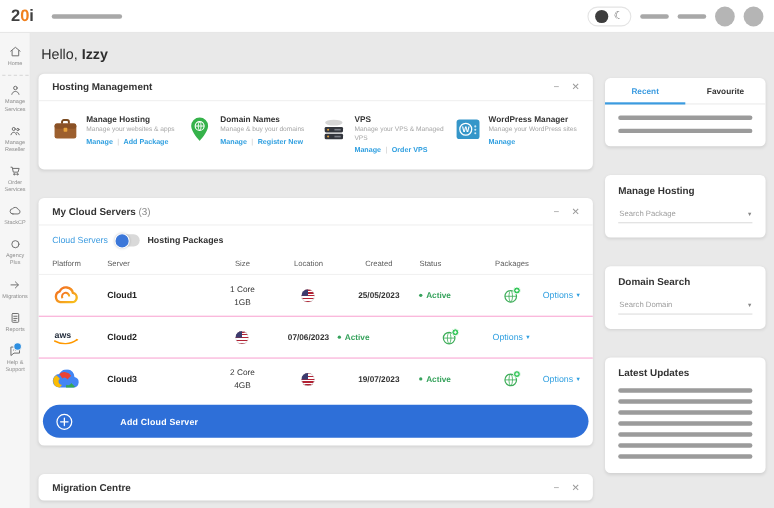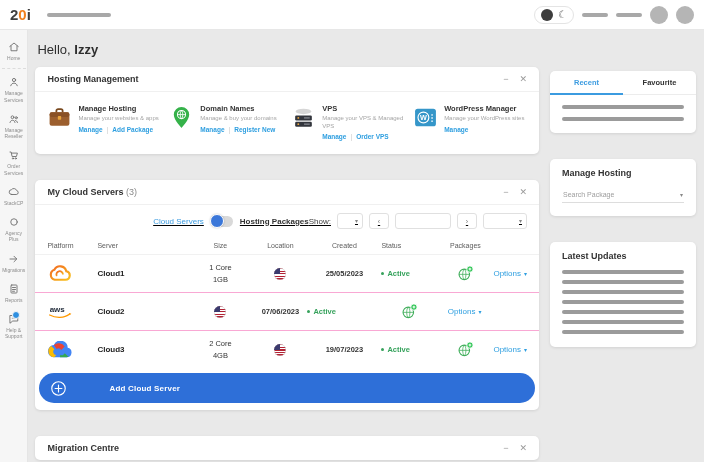--- a/index.html
+++ b/index.html
@@ -75,21 +75,21 @@
   .hm-row{display:flex;padding:12px 12px 14px 12px;gap:8px;}
   .hm-item{flex:1;display:flex;gap:6px;min-width:0;}
   .hm-icon{width:25px;height:25px;flex:none;margin-top:1px;}
   .hm-icon svg{width:100%;height:100%;}
   .hm-title{font-size:7.5px;font-weight:700;color:#333;}
   .hm-sub{font-size:6px;color:#a5a5a5;margin:2px 0 3px 0;line-height:1.25;}
   .hm-links{font-size:6.5px;color:#2f9fe0;font-weight:700;display:flex;gap:4px;align-items:center;}
   .hm-links .sep{color:#c9c9c9;font-weight:400;}
   .hm-links span[data-interactable="true"]{cursor:pointer;}
   
-  .cs-controls{display:flex;align-items:center;justify-content:flex-end;padding:8px 12px;text-decoration:underline;}
+  .cs-controls{display:flex;align-items:center;justify-content:space-between;padding:8px 12px;}
   .toggle-group{display:flex;align-items:center;gap:7px;}
   .tg-left{font-size:8px;color:#3b9be0;}
   .tg-right{font-size:8px;color:#333;font-weight:700;}
   .switch{width:22px;height:11px;border-radius:6px;background:#d9d9d9;position:relative;cursor:pointer;}
   .switch .knob{position:absolute;left:-1px;top:-1.5px;width:14px;height:14px;border-radius:50%;
     background:#3b77d9;border:1.5px solid #fff;box-sizing:border-box;box-shadow:0 0 2px rgba(0,0,0,.25);}
   .show-group{display:flex;align-items:center;gap:6px;}
   .show-label{font-size:8px;color:#3a3a3a;}
   .mini-box{border:1px solid #e0e0e0;border-radius:3px;height:16px;box-sizing:border-box;
     display:flex;align-items:center;justify-content:center;font-size:7px;color:#777;background:#fff;cursor:pointer;}
@@ -346,36 +346,20 @@
         </div>
 
         <div class="cs-controls">
           <div class="toggle-group">
             <span class="tg-left" data-interactable="true">Cloud Servers</span>
             <span class="switch" data-interactable="true">
                 <span class="knob" data-interactable="false"></span>
               </span>
             <span class="tg-right" data-interactable="true">Hosting Packages</span>
           </div>
-          <div class="show-group">
-            <span class="show-label" data-interactable="false">Show:</span>
-            <span class="mini-box mini-select w26" data-interactable="true">
-                <span class="caret" data-interactable="false">▾</span>
-              </span>
-            <span class="mini-box w20" data-interactable="true">
-                <span data-interactable="false">‹</span>
-              </span>
-            <span class="mini-box w56" data-interactable="false"></span>
-            <span class="mini-box w20" data-interactable="true">
-                <span data-interactable="false">›</span>
-              </span>
-            <span class="mini-box mini-select w44" data-interactable="true">
-                <span class="caret" data-interactable="false">▾</span>
-              </span>
-          </div>
         </div>
 
         <div class="tbl" data-interactable="false">
           <div class="thead">
             <span class="th pl" data-interactable="false">Platform</span>
             <span class="th" data-interactable="false">Server</span>
             <span class="th ctr" data-interactable="false">Size</span>
             <span class="th ctr" data-interactable="false">Location</span>
             <span class="th ctr" data-interactable="false">Created</span>
             <span class="th" data-interactable="false">Status</span>
@@ -526,20 +510,29 @@
       <div class="card" data-interactable="false">
         <div class="rc-body">
           <div class="rc-title" data-interactable="false">Manage Hosting</div>
           <div class="rc-select" data-interactable="true">
             <span class="ph" data-interactable="false">Search Package</span>
             <span class="caret" data-interactable="false">▾</span>
           </div>
         </div>
       </div>
 
+      <div class="card" data-interactable="false">
+        <div class="rc-body">
+          <div class="rc-title" data-interactable="false">Domain Search</div>
+          <div class="rc-select" data-interactable="true">
+            <span class="ph" data-interactable="false">Search Domain</span>
+            <span class="caret" data-interactable="false">▾</span>
+          </div>
+        </div>
+      </div>
 
       <div class="card" data-interactable="false">
         <div class="rc-body">
           <div class="rc-title" data-interactable="false">Latest Updates</div>
           <div class="lu-bars">
             <div class="rc-bar" data-interactable="false"></div>
             <div class="rc-bar" data-interactable="false"></div>
             <div class="rc-bar" data-interactable="false"></div>
             <div class="rc-bar" data-interactable="false"></div>
             <div class="rc-bar" data-interactable="false"></div>

